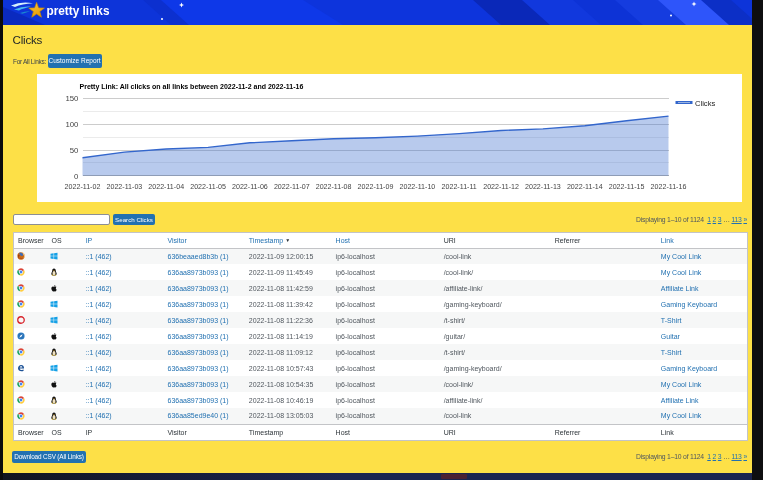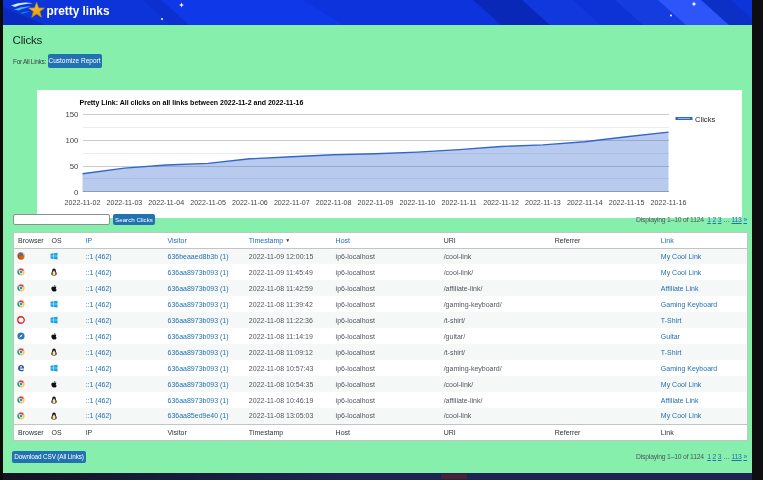--- a/index.html
+++ b/index.html
@@ -1,29 +1,29 @@
 <!DOCTYPE html>
 <html><head>
 <meta charset="utf-8">
 <style>
 *{margin:0;padding:0;box-sizing:border-box}
 html,body{width:763px;height:480px;overflow:hidden;background:#f0f0f1;
 font-family:"Liberation Sans",sans-serif;}
-#stage{position:relative;width:763px;height:480px;background:#86efac;overflow:hidden}
+#stage{position:relative;width:763px;height:480px;background:#fde047;overflow:hidden}
 #barL{position:absolute;left:0;top:0;width:3px;height:480px;background:#0b0b0c;z-index:50}
 #barR{position:absolute;left:752px;top:0;width:11px;height:480px;background:#0e0e10;z-index:50}
 #barB{position:absolute;left:0;top:473px;width:763px;height:7px;z-index:49;
 background:linear-gradient(90deg,#11141f 0%,#151b36 18%,#1b2550 45%,#1b2550 100%)}
 #barB .red{position:absolute;left:441px;top:1px;width:26px;height:5px;background:#4b2233;border-radius:1px}
 #header{position:absolute;left:3px;top:0;width:749px;height:25px;z-index:5}
 h1.clicks{position:absolute;left:12.5px;top:33px;font-size:11.6px;font-weight:400;color:#1d2327;letter-spacing:-0.2px}
 .lbl{position:absolute;left:13px;top:58px;font-size:6.5px;letter-spacing:-0.3px;color:#3c434a;white-space:nowrap}
 #custbtn{position:absolute;left:47.5px;top:54px;width:54px;height:13.5px;background:#2271b1;border-radius:2px;
 color:#fff;font-size:6.5px;line-height:13.5px;text-align:center;white-space:nowrap}
-#card{position:absolute;left:37px;top:90px;width:705px;height:128px;background:#fff}
+#card{position:absolute;left:37px;top:74px;width:705px;height:128px;background:#fff}
 #tnav{position:absolute;left:13px;top:213px;width:734px;height:14px}
 #sinput{position:absolute;left:0;top:1px;width:97px;height:11px;background:#fff;border:1px solid #8c8f94;border-radius:2px}
 #sbtn{position:absolute;left:100px;top:1px;width:42px;height:11px;background:#2271b1;border-radius:2px;
 color:#fff;font-size:6.2px;text-align:center;line-height:11px;white-space:nowrap}
 .disp{position:absolute;right:0;font-size:6.8px;letter-spacing:-0.2px;color:#50575e;white-space:nowrap}
 .disp a{color:#2271b1;text-decoration:underline}
 .disp .dots{color:#3c434a;text-decoration:none}
 #disptop{top:3px}
 #tablewrap{position:absolute;left:13px;top:232px;width:735px;height:209px;background:#fff;border:1px solid #c3c4c7}
 table{border-collapse:collapse;table-layout:fixed;width:733px;font-size:7px}

